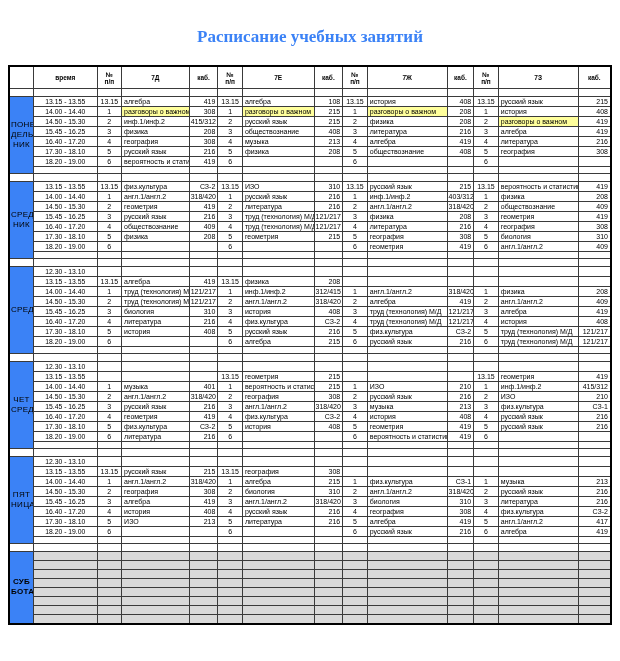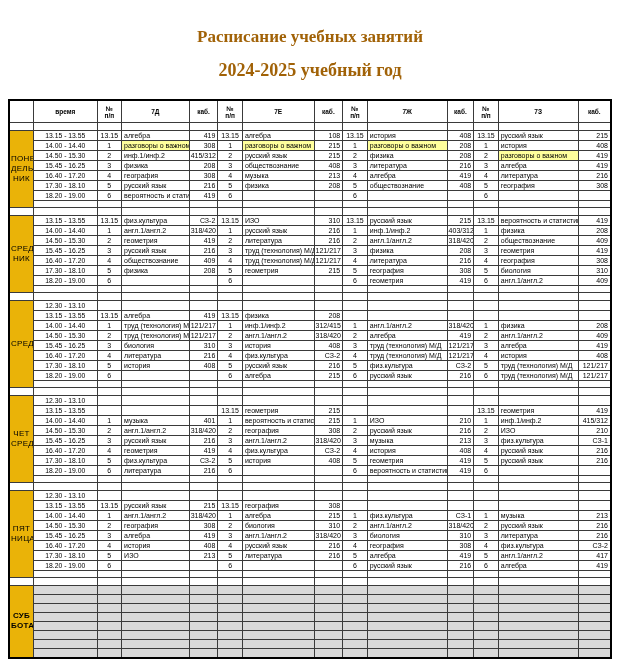--- a/index.html
+++ b/index.html
@@ -1,43 +1,42 @@
 <!DOCTYPE html>
 <html style="--hl: #ffff9c; --shade: #d9d9d9;"><head>
 <meta charset="utf-8">
 <style>
   html,body{margin:0;padding:0;background:#ffffff;}
   body{width:620px;height:661px;overflow:hidden;font-family:"Liberation Sans",sans-serif;color:#000;}
-  .titles{text-align:center;font-family:"Liberation Serif",serif;font-weight:bold;color:#a16207;}
+  .titles{text-align:center;font-family:"Liberation Serif",serif;font-weight:bold;color:#3b82f6;}
   .title-line1{font-size:17px;margin:27px 0 0 0;}
   .title-line2{font-size:18px;margin:13px 0 0 0;}
   table.sched{margin:18px 0 0 8px;border-collapse:collapse;table-layout:fixed;width:604px;border:2px solid #000;}
   th,td{border:1px solid #3a3a3a;padding:0 1px;font-size:7px;line-height:9px;overflow:hidden;white-space:nowrap;vertical-align:middle;}
   tr.head th{font-weight:bold;text-align:center;height:21px;font-size:6.5px;}
   th.cls{font-size:7.5px;}
   th.numh{line-height:7px;}
   .pre{white-space:pre-line;}
   tr.lesson{height:10px;}
   tr.sep{height:8px;}
   tr.trail{height:7px;}
   tr.sat{height:9px;font-weight:bold;}
   td.time{text-align:center;font-size:6.8px;}
   td.num{text-align:center;}
   td.subj{text-align:left;padding-left:2px;}
   td.room{text-align:right;padding-right:2px;}
-  td.day{font-size:8px;line-height:10px;text-align:center;letter-spacing:.3px;white-space:pre-line;background:#eab308;}
+  td.day{font-size:8px;line-height:10px;text-align:center;letter-spacing:.3px;white-space:pre-line;background:#3b82f6;}
   .hl{background:var(--hl,#ffff9c);}
   .shaded{background:var(--shade,#d9d9d9);}
 </style>
 </head>
 <body>
 
 <div class="titles">
   <div class="title-line1">Расписание учебных занятий</div>
-  <div class="title-line2">2024-2025 учебный год</div>
 </div>
 
 <table class="sched">
   <colgroup>
     <col style="width:24px">
       <col style="width:62px">
     <col style="width:24px">
       <col style="width:66px">
       <col style="width:28px">
     <col style="width:24px">

